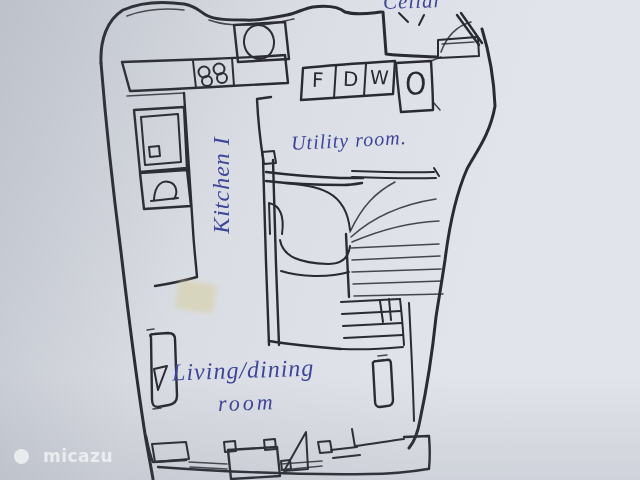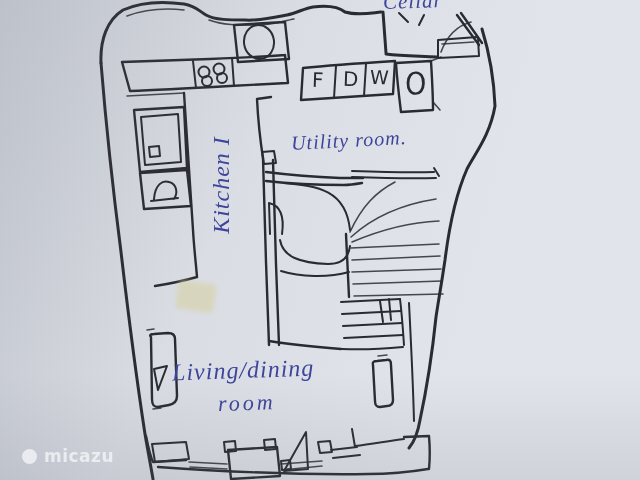--- a/index.html
+++ b/index.html
@@ -49,21 +49,21 @@
   }
   
   .vignette{
     position:absolute;inset:0;pointer-events:none;
     background:
       linear-gradient(115deg, rgba(110,116,132,.16), rgba(255,255,255,0) 38%),
       linear-gradient(0deg, rgba(96,102,120,.14), rgba(255,255,255,0) 22%);
   }
   
   .watermark{
-    position:absolute;left:22px;top:448px;display:flex;align-items:center;gap:7px;
+    position:absolute;left:14px;top:448px;display:flex;align-items:center;gap:14px;
     opacity:.8;
   }
   .wm-circle{width:15px;height:15px;border-radius:50%;background:var(--watermark);}
   .wm-text{
     color:var(--watermark);font-family:"DejaVu Sans",sans-serif;
     font-size:17px;font-weight:600;letter-spacing:.5px;line-height:1;
   }
 </style>
 </head>
 <body>

